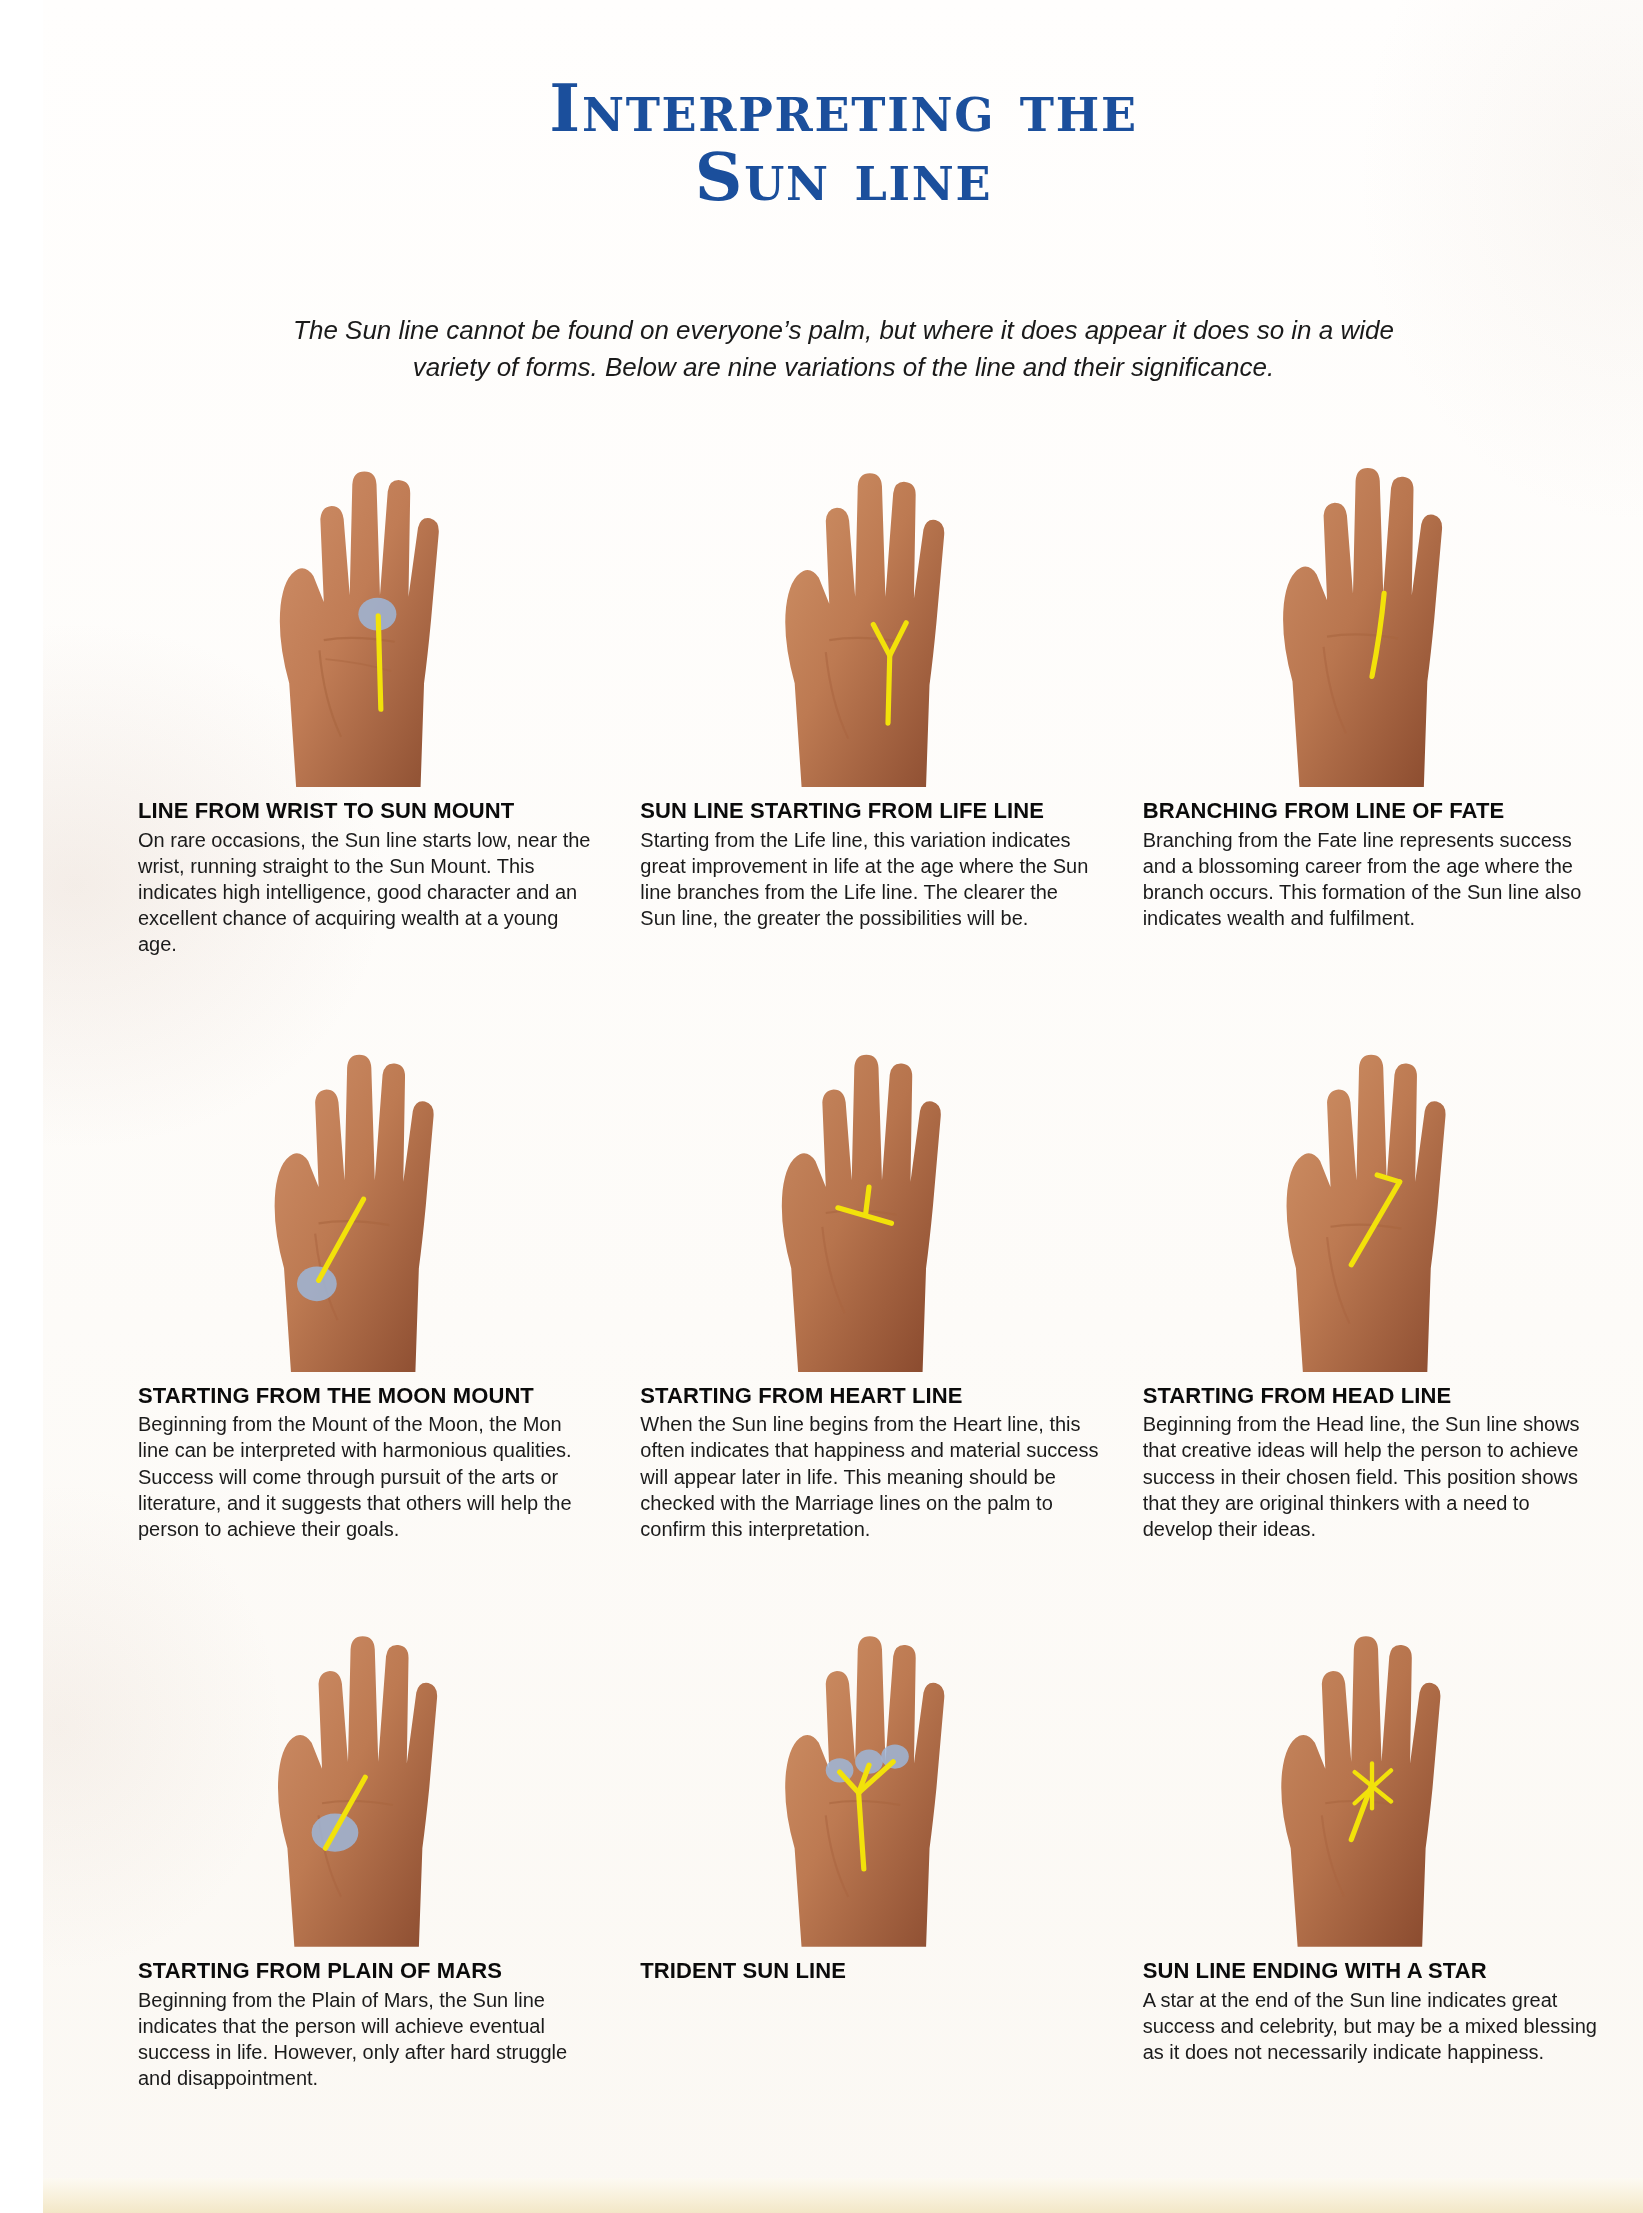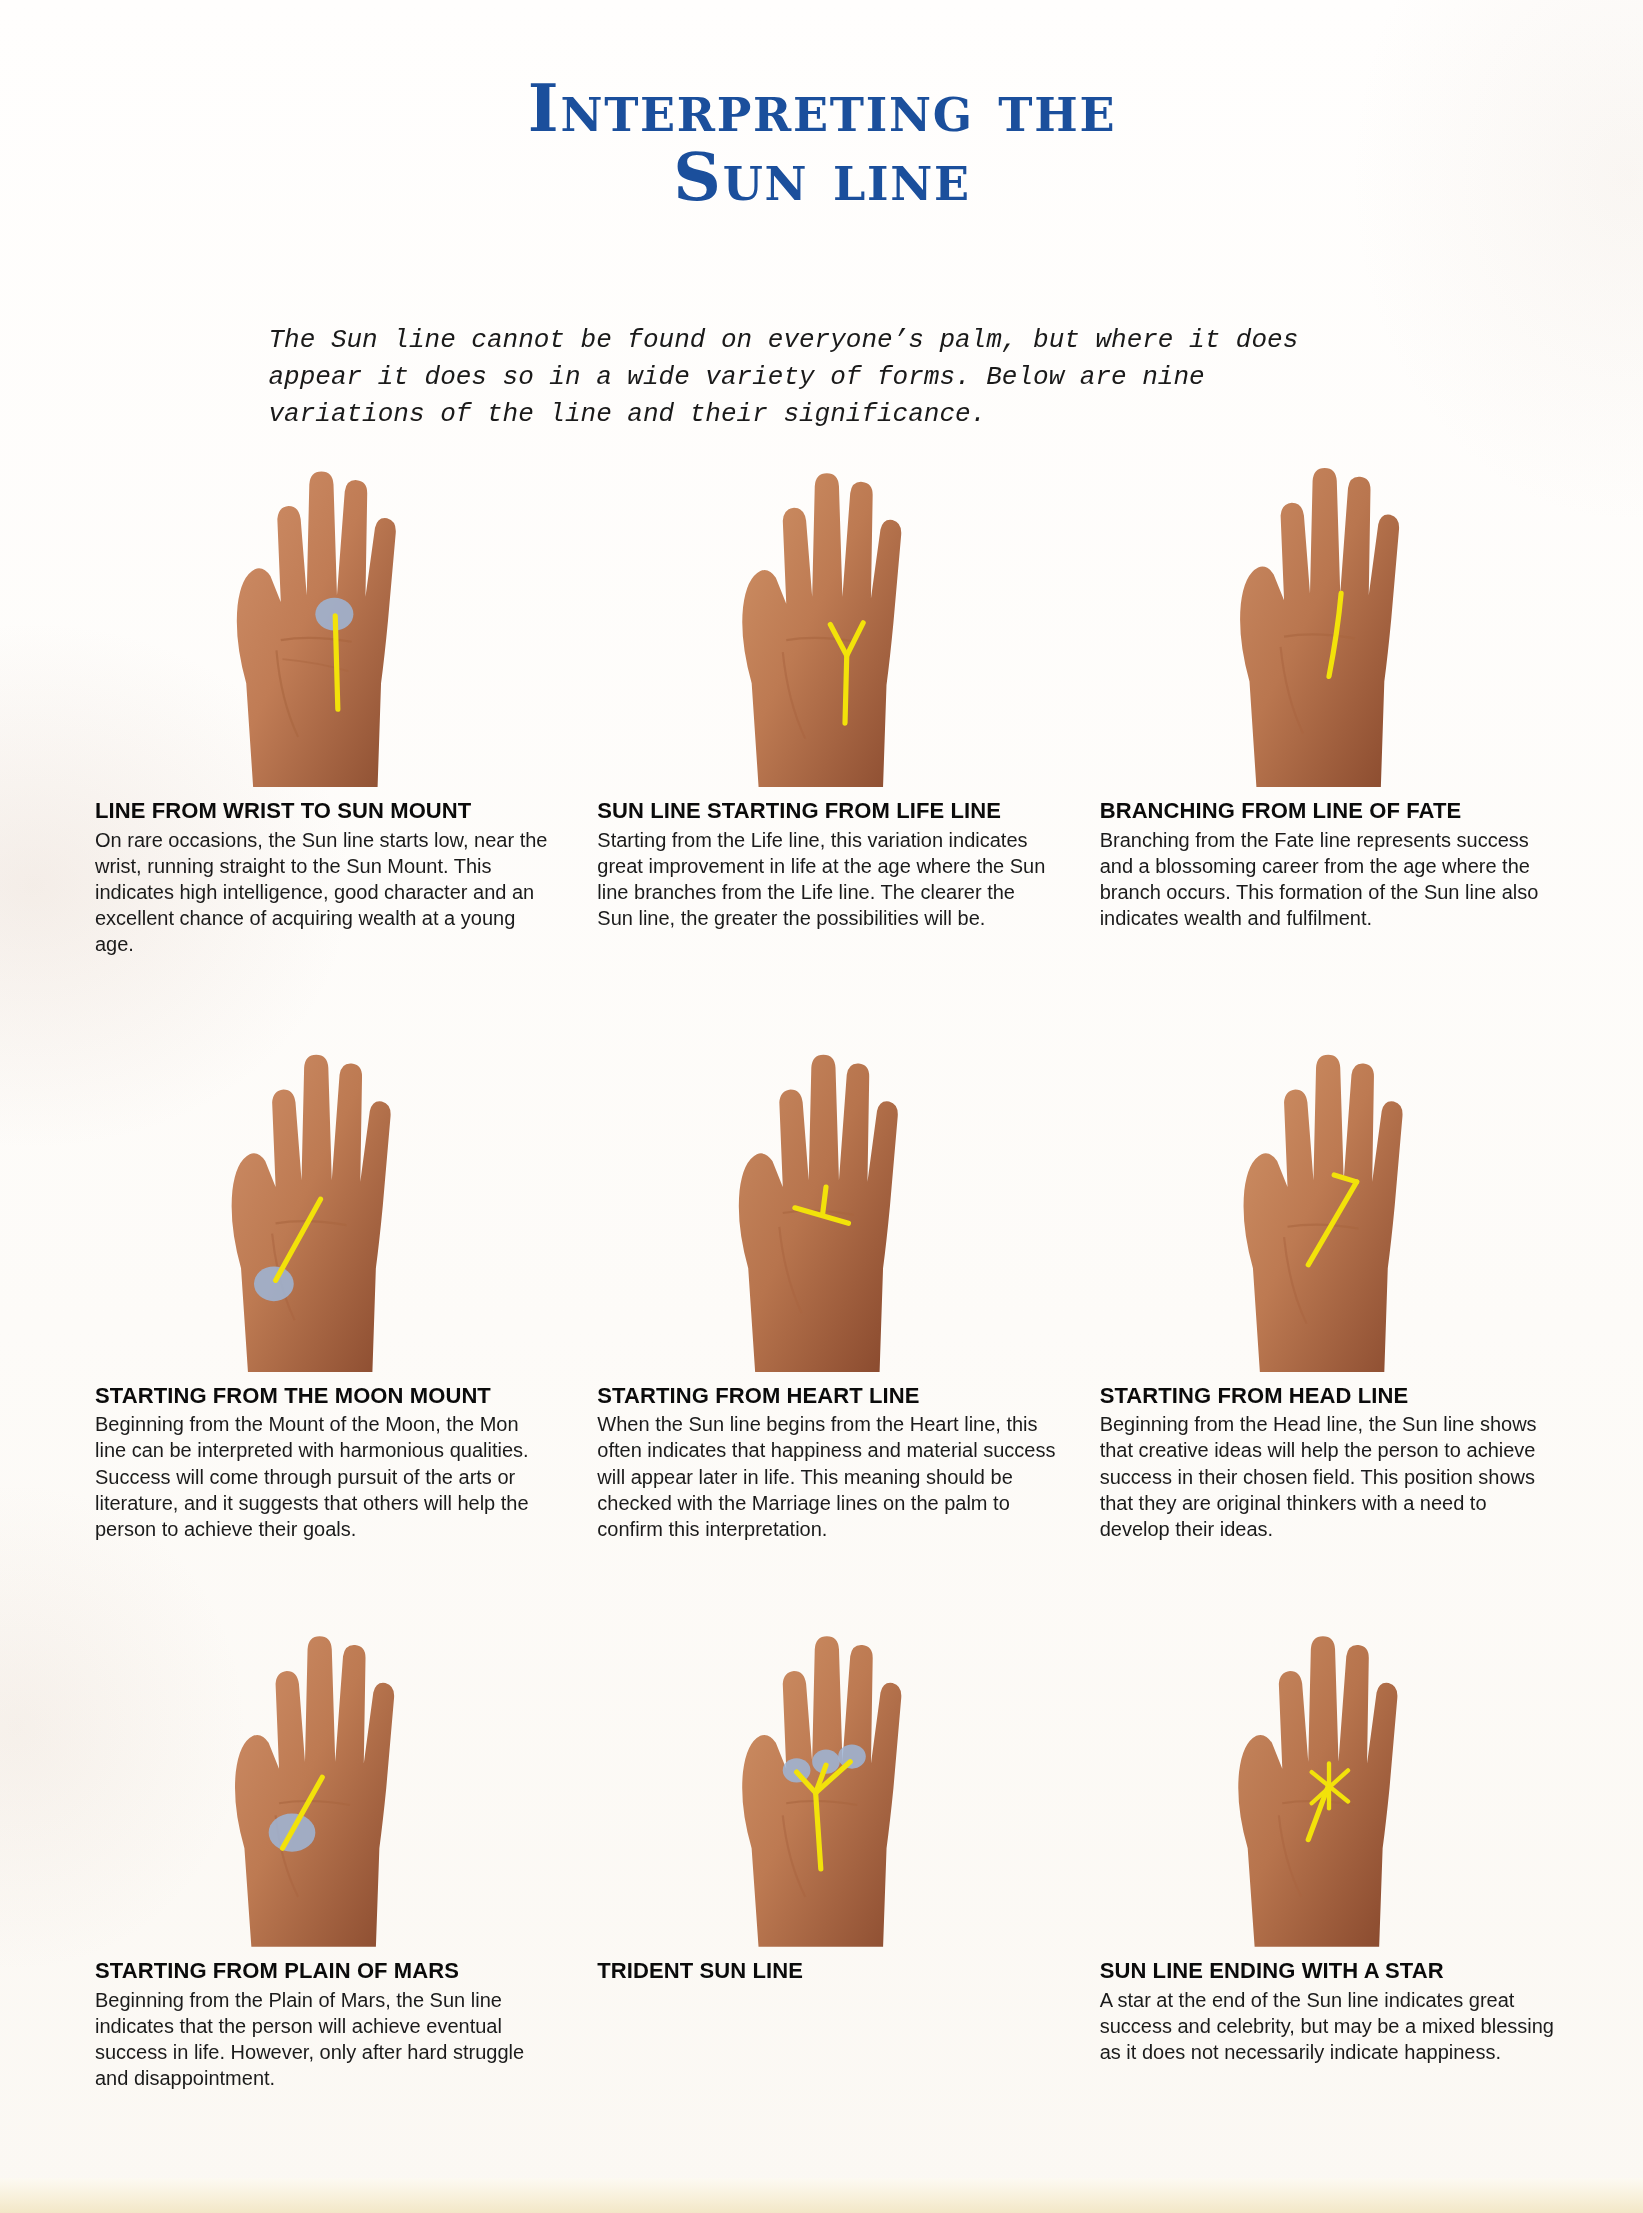--- a/index.html
+++ b/index.html
@@ -11,20 +11,21 @@
     width: 1644px;
     height: 2214px;
     position: relative;
     font-family: "Liberation Sans", sans-serif;
     overflow: hidden;
   }
   .page {
     position: absolute;
     inset: 0;
     background: #fdfcfa;
+    margin-left: 43px;
   }
   
   .page::before {
     content: "";
     position: absolute;
     inset: 0;
     background:
       radial-gradient(ellipse at 2% 40%, rgba(200,170,150,0.18), rgba(255,255,255,0) 14%),
       radial-gradient(ellipse at 1% 78%, rgba(200,170,150,0.12), rgba(255,255,255,0) 10%),
       radial-gradient(ellipse at 99% 8%, rgba(210,190,170,0.12), rgba(255,255,255,0) 12%),
@@ -55,26 +56,26 @@
     line-height: 1.05;
     font-weight: 700;
     letter-spacing: 1.7px;
     font-variant: small-caps;
     text-shadow: 0 0.9px 0 rgba(255,255,255,.6);
   }
   .title .l2 { display: block; }
 
   .subtitle {
     position: absolute;
-    top: 322px;
+    top: 312px;
     left: 50%;
     transform: translateX(-50%);
     width: 1107px;
-    text-align: left;
-    font-family: Liberation Mono, monospace;
+    text-align: center;
+    font-family: Liberation Sans, sans-serif;
     font-style: italic;
     font-size: 26px;
     line-height: 1.42;
     color: #1a1a1a;
   }
 
   .grid {
     position: absolute;
     top: 415px;
     left: 83px;

